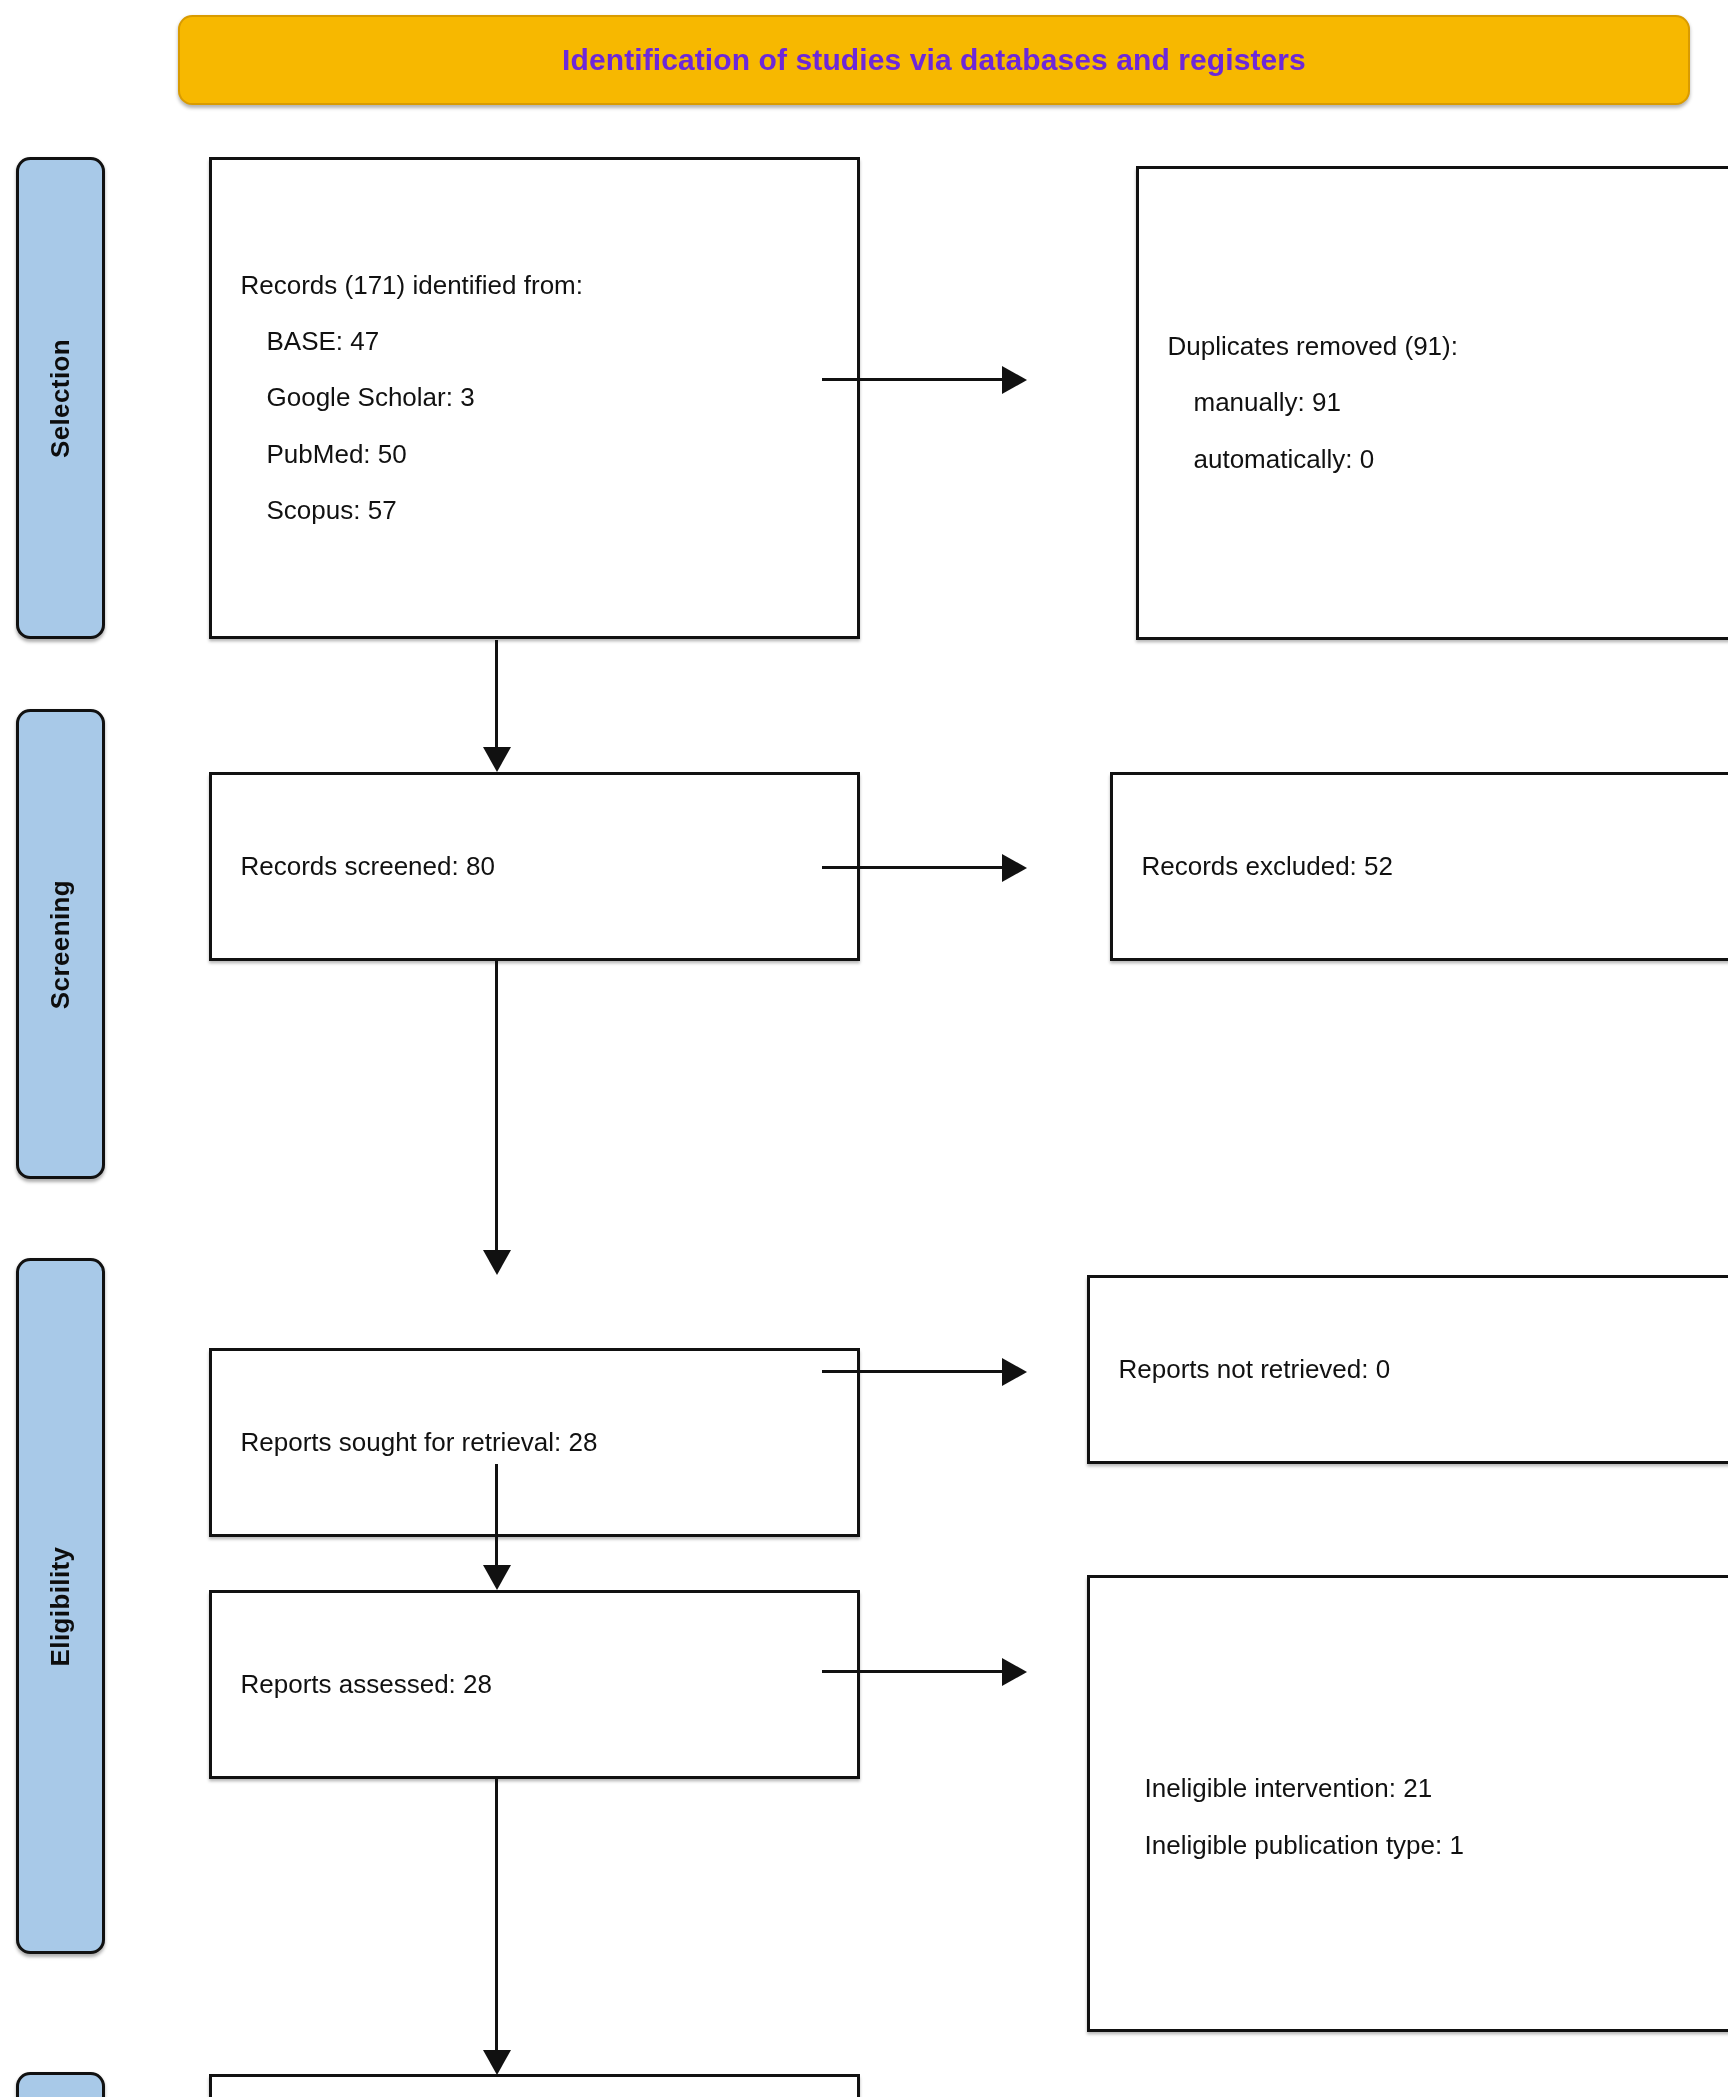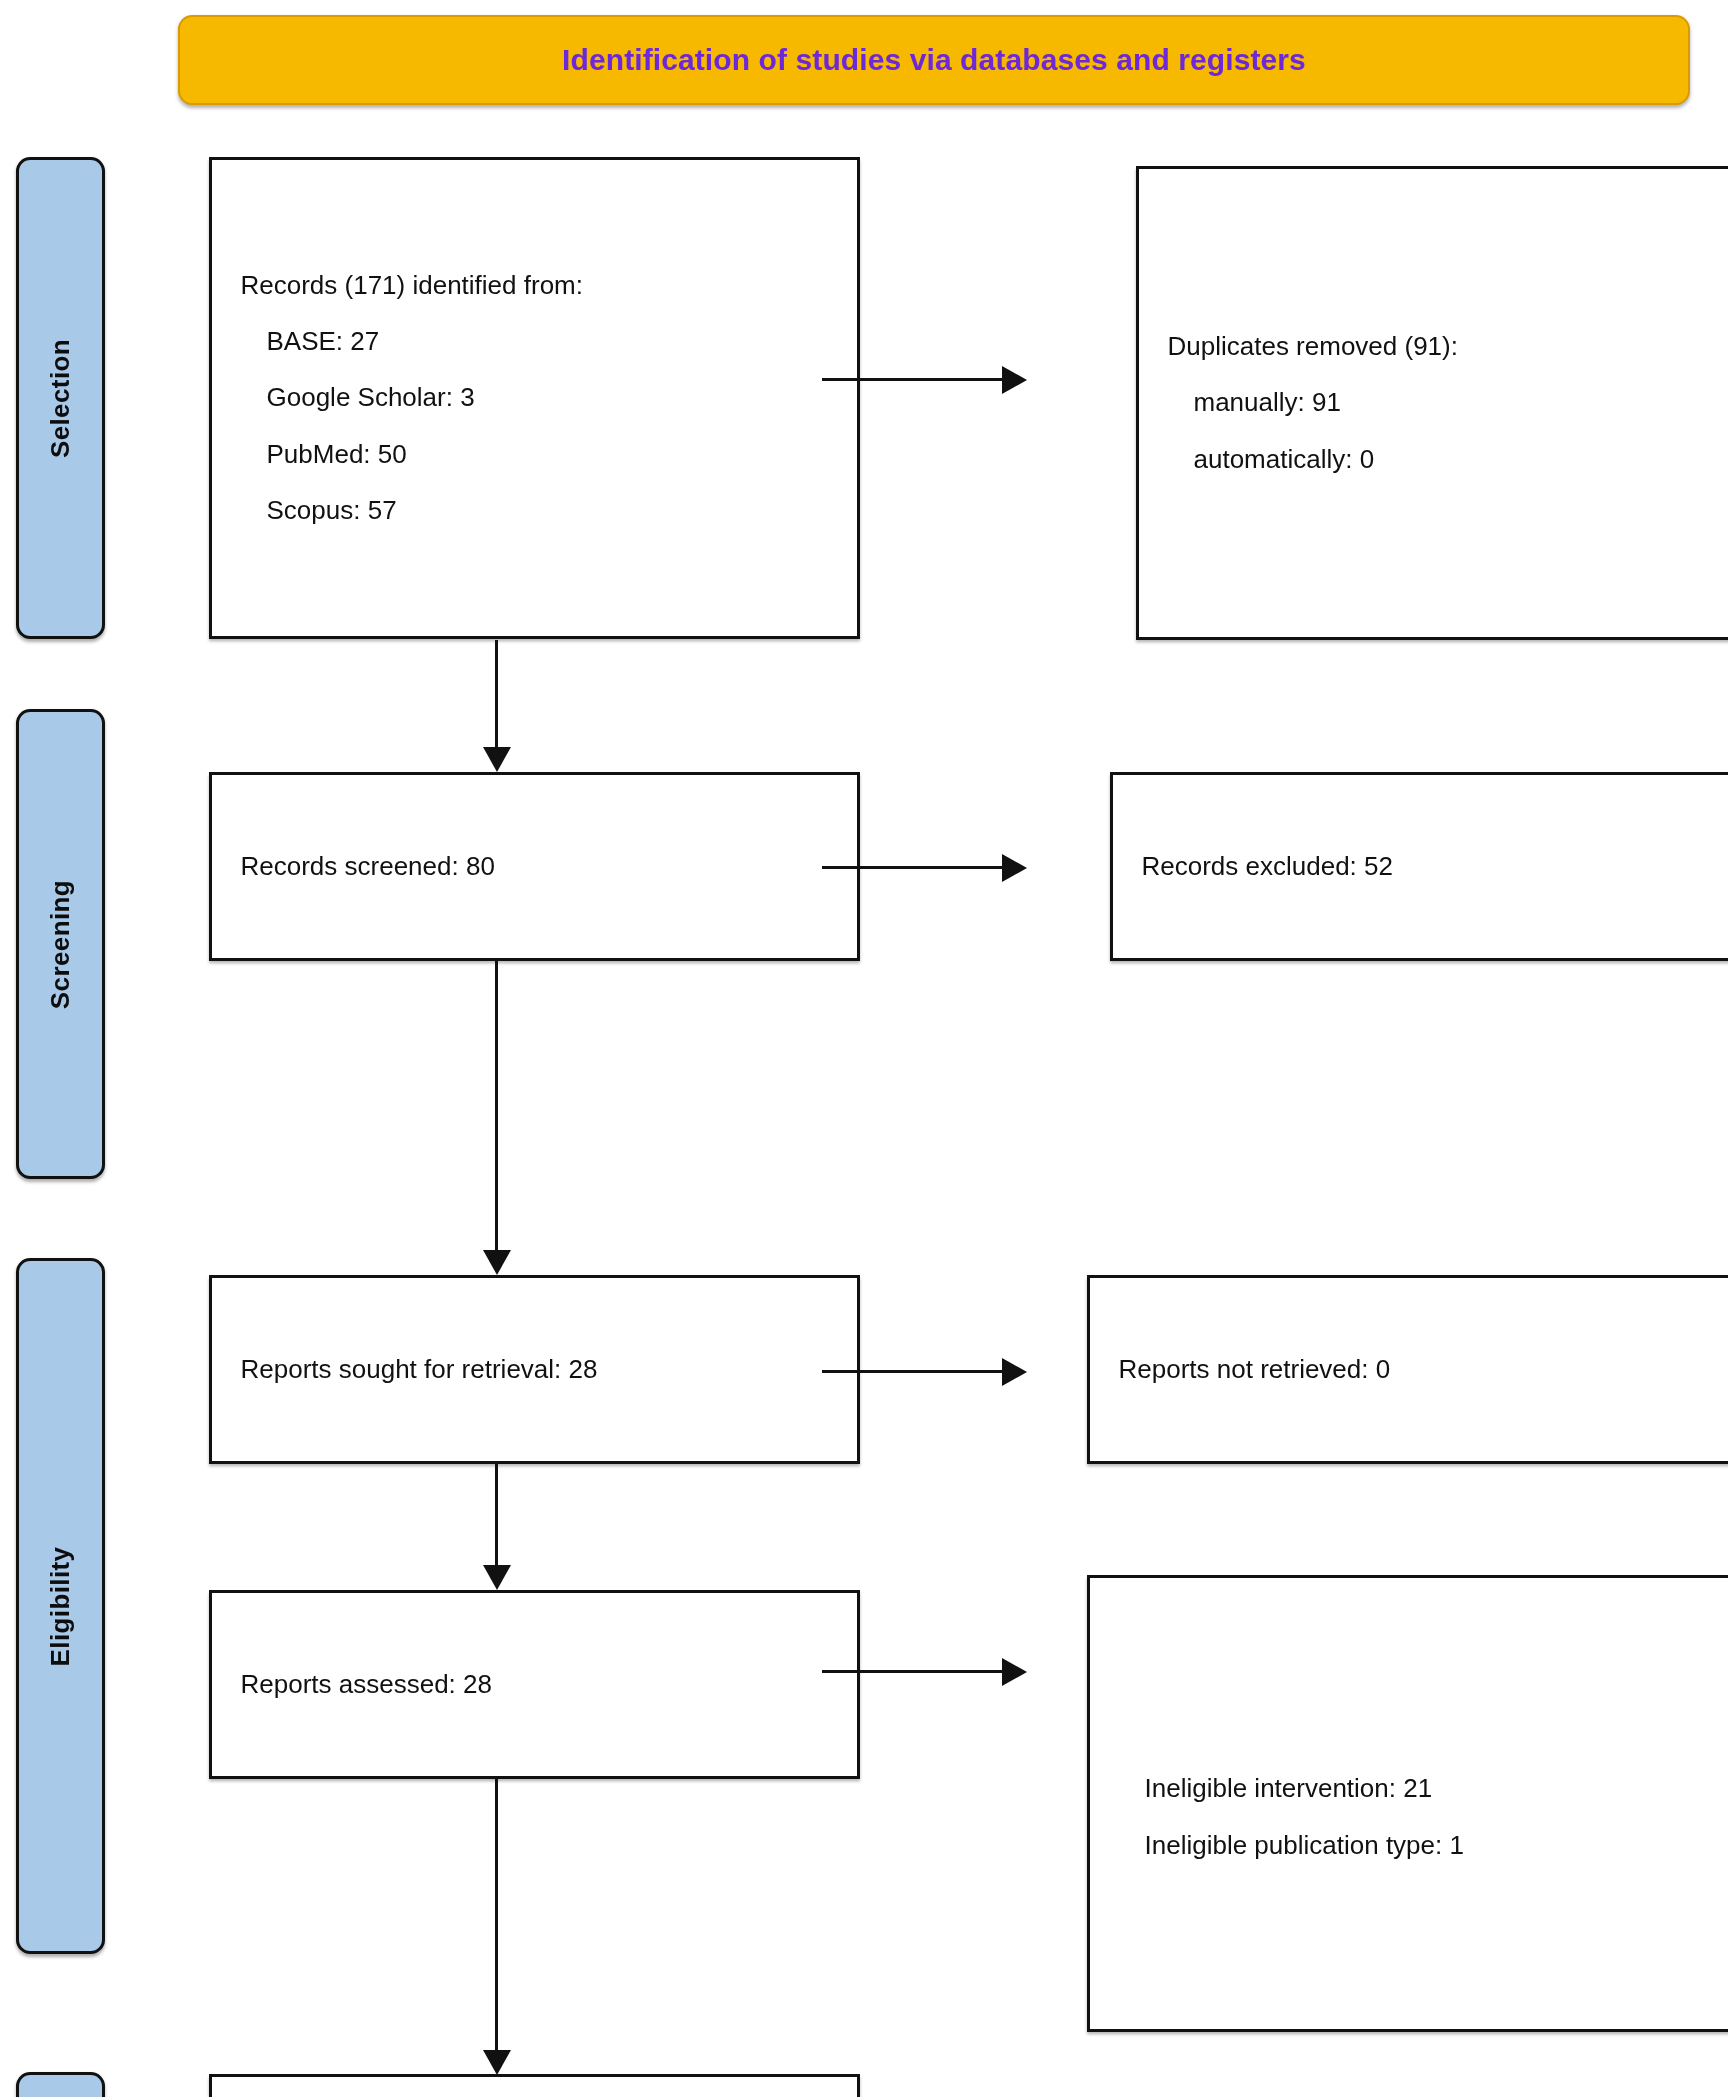--- a/index.html
+++ b/index.html
@@ -133,21 +133,21 @@
     <span>Eligibility</span>
   </div>
 
   <div class="stage-bar" style="top:2072px;height:294px;">
     
   </div>
 
   <div class="pbox" style="left:171px;top:157px;width:651px;height:482px;">
     <div class="line">Records (171) identified from:</div>
     <div class="gap"></div>
-    <div class="line sub">BASE: 27</div>
+    <div class="line sub">BASE: 47</div>
     <div class="gap"></div>
     <div class="line sub">Google Scholar: 3</div>
     <div class="gap"></div>
     <div class="line sub">PubMed: 50</div>
     <div class="gap"></div>
     <div class="line sub">Scopus: 57</div>
   </div>
 
   <div class="pbox" style="left:1098px;top:166px;width:661px;height:474px;">
     <div class="line">Duplicates removed (91):</div>
@@ -166,21 +166,21 @@
   </div>
 
   <div class="pbox" style="left:1072px;top:772px;width:661px;height:189px;">
     <div class="line">Records excluded: 52</div>
   </div>
 
   <div class="arrow-h" style="left:822px;top:866px;width:201px;"></div>
 
   <div class="arrow-v" style="left:495px;top:961px;height:289px;"></div>
 
-  <div class="pbox" style="left:171px;top:1275px;width:651px;height:189px;">
+  <div class="pbox" style="left:171px;top:1348px;width:651px;height:189px;">
     <div class="line">Reports sought for retrieval: 28</div>
   </div>
 
   <div class="pbox" style="left:1049px;top:1275px;width:661px;height:189px;">
     <div class="line">Reports not retrieved: 0</div>
   </div>
 
   <div class="arrow-h" style="left:822px;top:1370px;width:201px;"></div>
 
   <div class="arrow-v" style="left:495px;top:1464px;height:101px;"></div>

